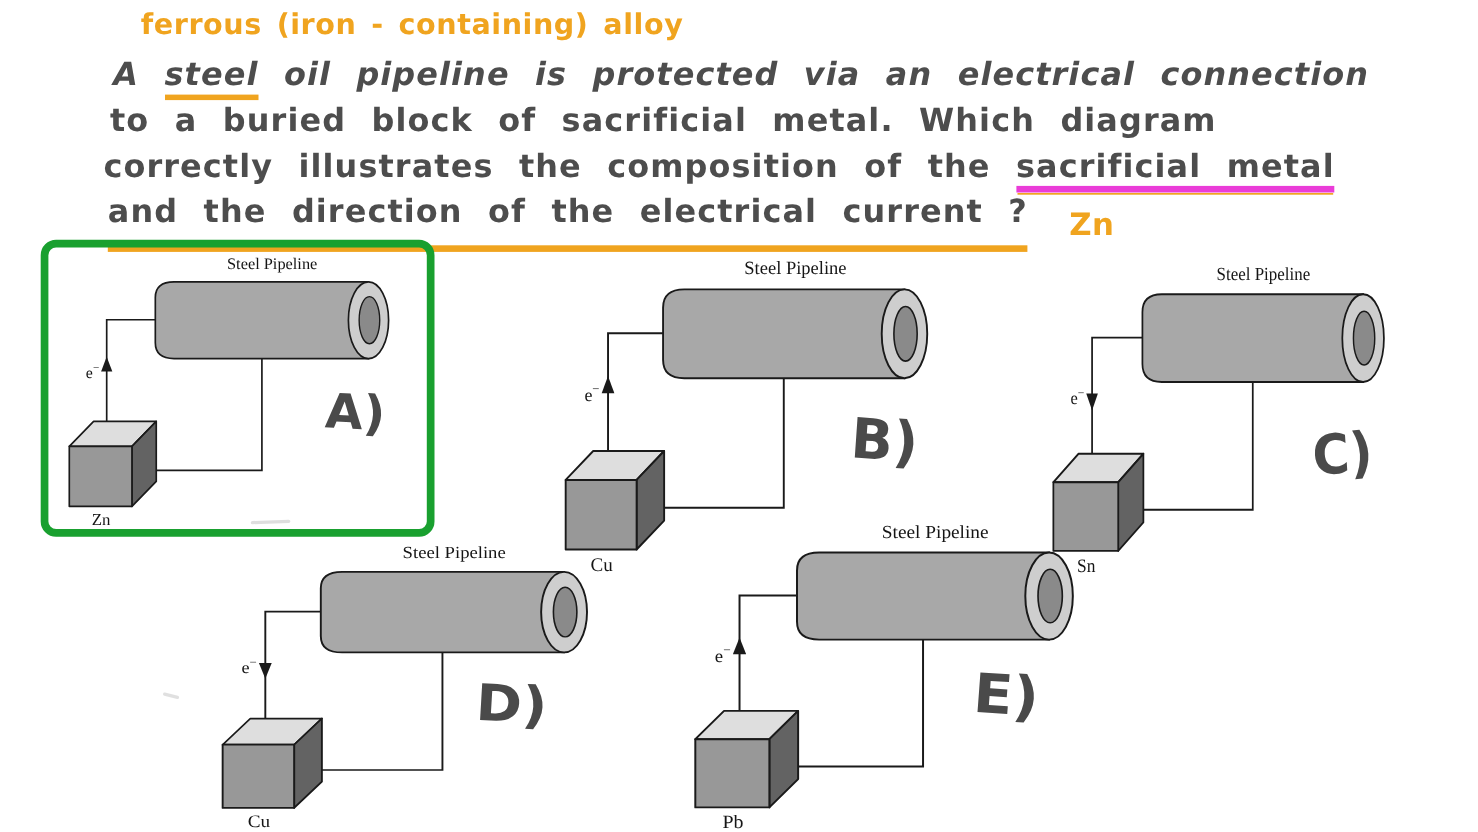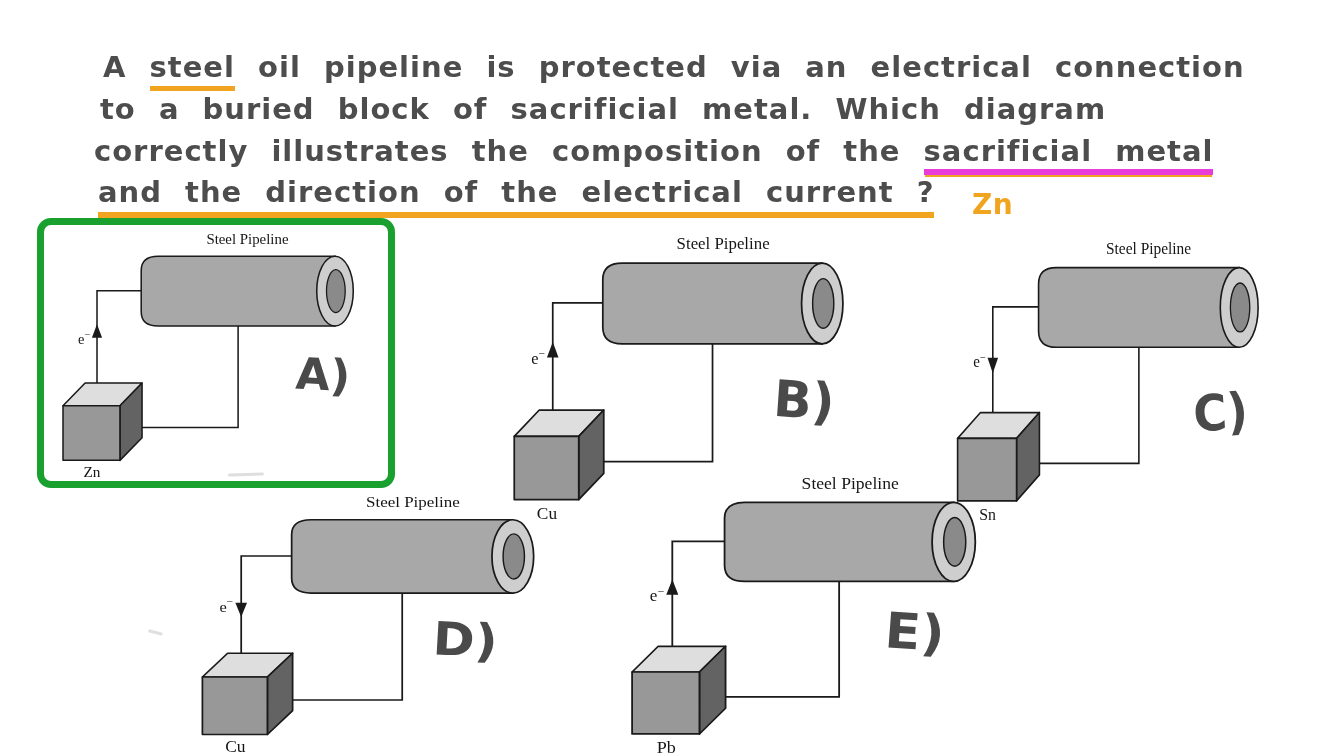--- a/index.html
+++ b/index.html
@@ -6,21 +6,21 @@
   .page{position:relative;width:1344px;height:756px;background:#ffffff;overflow:hidden;
         font-family:"DejaVu Sans",sans-serif;}
 
   
   .hw{position:absolute;white-space:nowrap;color:#4d4d4d;font-weight:600;
       font-size:29px;letter-spacing:1px;word-spacing:12px;}
   .annot{position:absolute;white-space:nowrap;color:#F0A41F;font-weight:700;
          font-size:26px;letter-spacing:.5px;word-spacing:4px;}
   .u-orange{border-bottom:5px solid #F0A41F;padding-bottom:2px;}
   .u-pink{border-bottom:6px solid #EA3CD8;padding-bottom:1px;box-shadow:0 3px 0 -1px #F0A41F;}
-  .u-line{border-bottom:6px solid #F0A41F;padding-bottom:3px;}
+  .u-line{border-bottom:6px solid #F0A41F;padding-bottom:14px;}
 
   
   .diagram{position:absolute;}
   .diagram svg{width:100%;height:100%;display:block;}
   .pipe-label{font-family:"Liberation Serif",serif;font-size:17.5px;fill:#151515;}
   .metal-label{font-family:"Liberation Serif",serif;font-size:18px;fill:#151515;}
   .e-label{font-family:"Liberation Serif",serif;font-size:17px;fill:#151515;}
   .letter{font-family:"DejaVu Sans",sans-serif;font-size:52px;font-weight:700;fill:#4a4a4a;}
 
   .green-box{position:absolute;left:37px;top:218px;width:344px;height:256px;
@@ -32,22 +32,23 @@
   .d-b{left:495px;top:228px;width:385px;height:292px;}
   .d-c{left:940px;top:233px;width:352px;height:288px;}
   .d-d{left:183px;top:488px;width:388px;height:265px;}
   .d-e{left:612px;top:468px;width:402px;height:286px;}
 </style>
 </head>
 <body>
 
 <div class="page">
 
+  <div class="annot" style="left:128px;top:8px;">ferrous (iron - containing) alloy</div>
 
-  <div class="hw" style="left:103px;top:50px;">
+  <div class="hw" style="left:103px;top:50px;font-style:italic;">
     <span>A</span>
     <span class="u-orange">steel</span>
     <span>oil pipeline is protected via an electrical connection</span>
   </div>
 
   <div class="hw" style="left:94px;top:134px;">
     <span>correctly illustrates the composition of the</span>
     <span class="u-pink">sacrificial metal</span>
   </div>
 

